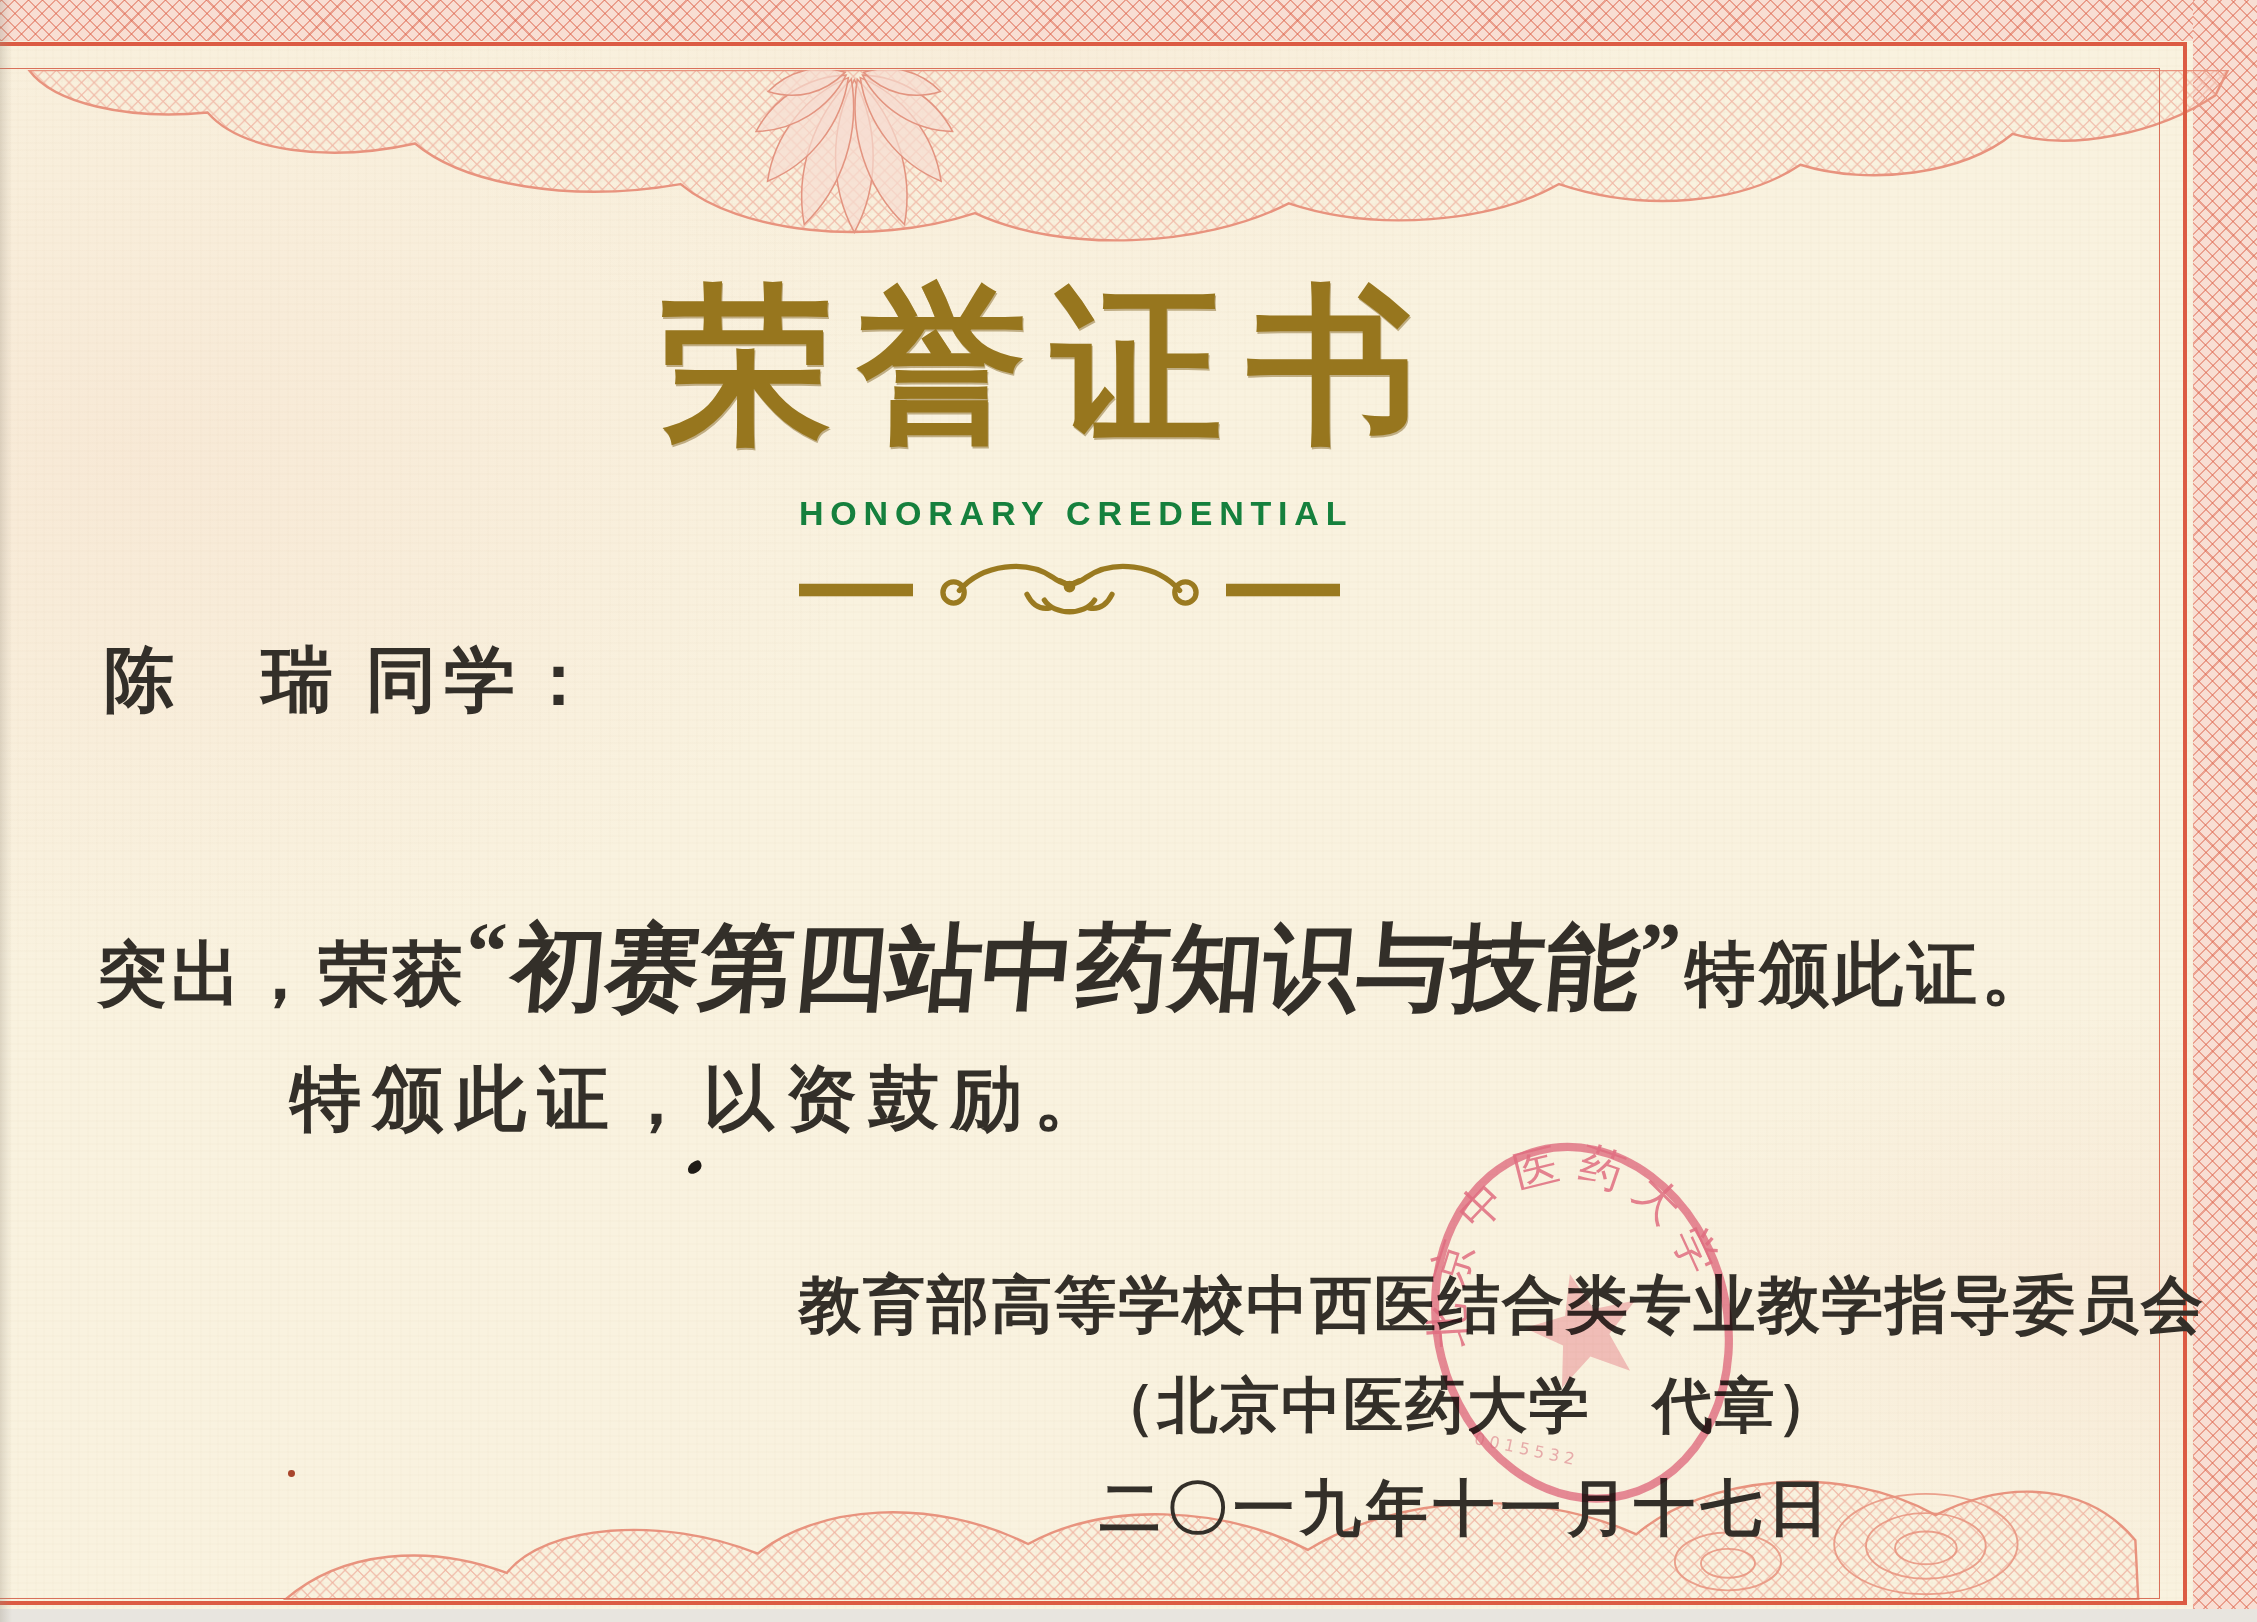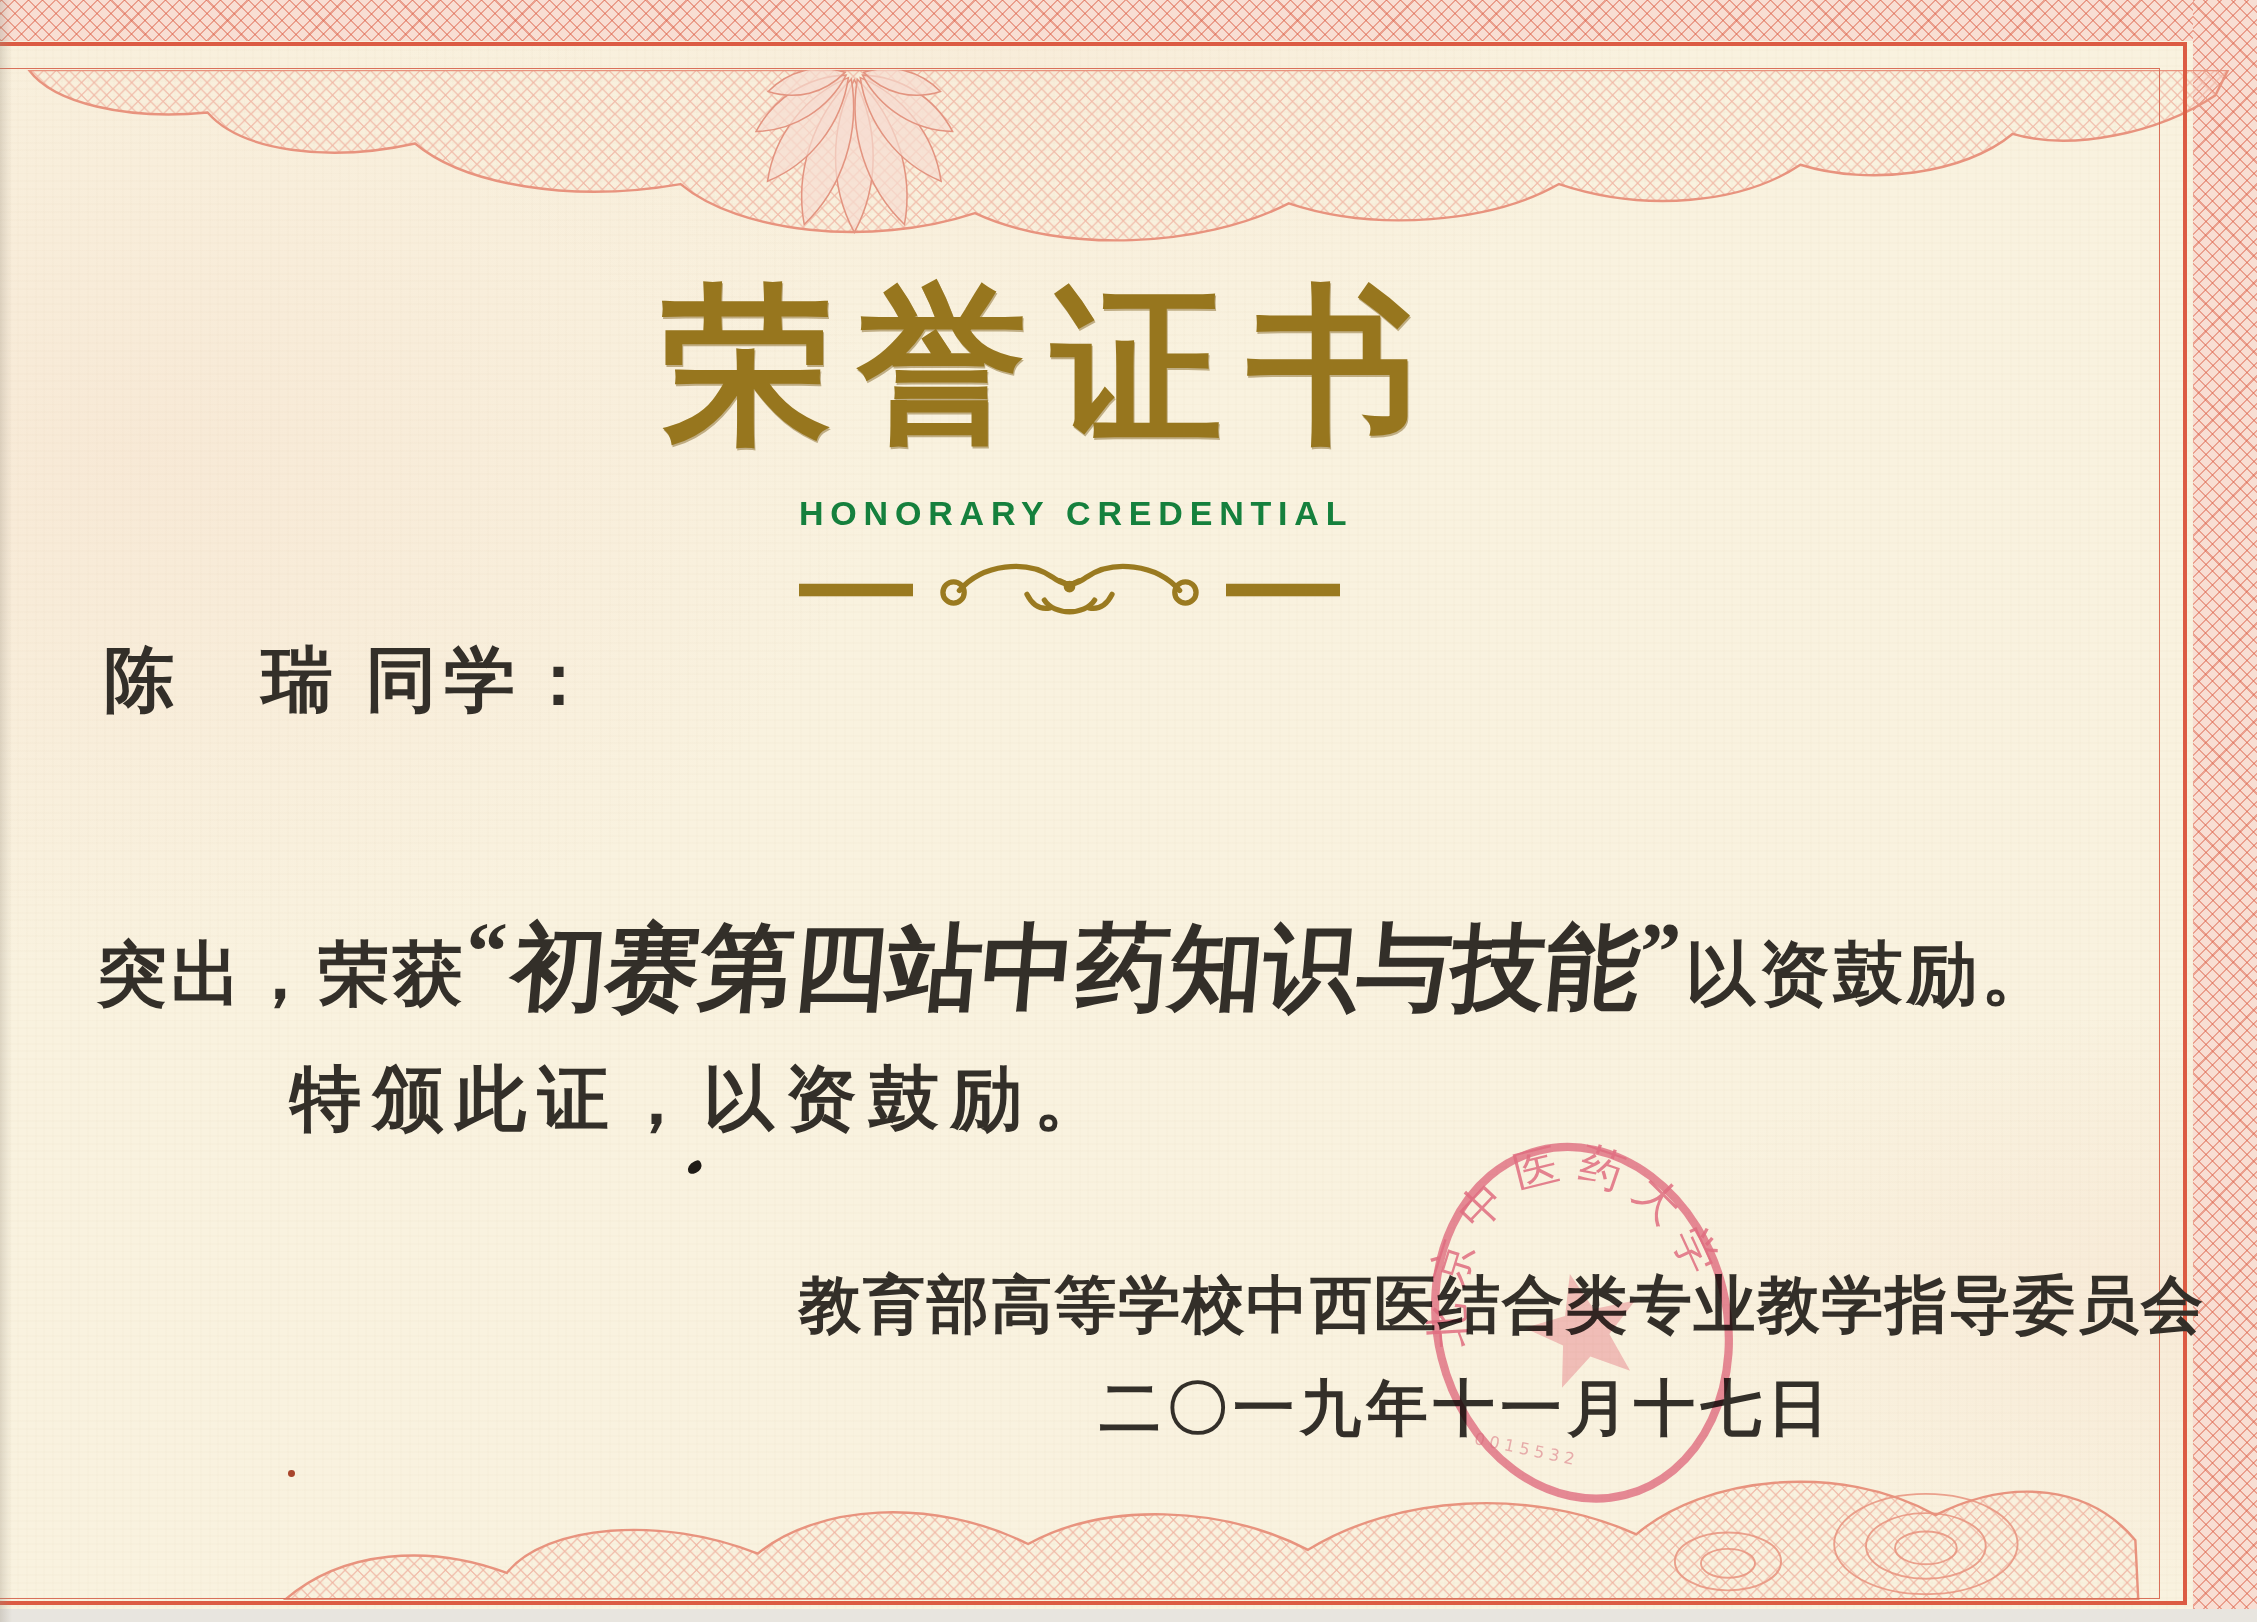--- a/index.html
+++ b/index.html
@@ -167,25 +167,26 @@
       <path d="M394,46 C370,18 324,14 298,32 C286,41 278,41 270,36"></path>
       <circle cx="160" cy="48" r="11"></circle>
       <circle cx="400" cy="48" r="11"></circle>
       <path d="M254,56 C264,72 296,72 306,56"></path>
       <path d="M236,50 C242,62 250,66 260,64"></path>
       <path d="M324,50 C318,62 310,66 300,64"></path>
     </g>
   </svg>
 
   <div class="hand salutation">陈　瑞 同学：</div>
-  <div class="hand line2"><span>突出，荣获</span><span class="quote">“</span><span class="award">初赛第四站中药知识与技能</span><span class="quote">”</span><span>以资鼓励。</span></div>
+  <div class="hand line2"><span>突出，荣获</span><span class="quote">“</span><span class="award">初赛第四站中药知识与技能</span><span class="quote">”</span><span>特颁此证。</span></div>
   <div class="hand line3">特颁此证，以资鼓励。</div>
 
   <div class="signature-block">
     <div class="org-line">教育部高等学校中西医结合类专业教学指导委员会</div>
+    <div class="proxy-line">（北京中医药大学　代章）</div>
     <div class="date-line">二〇一九年十一月十七日</div>
   </div>
 
   <svg class="seal" viewBox="0 0 352 400" xmlns="http://www.w3.org/2000/svg">
     <g transform="rotate(-14 176 206)">
       <ellipse cx="176" cy="206" rx="150" ry="184" fill="none" stroke="#e4688a" stroke-width="8.5" opacity="0.8"></ellipse>
       <path id="sealArc" d="M61,257 A122,150 0 1 1 290,257" fill="none"></path>
       <text font-family="cursive" font-size="46" letter-spacing="14" fill="#e4688a" opacity="0.85" text-anchor="middle">
         <textPath href="#sealArc" startOffset="50%">北京中医药大学</textPath>
       </text>

